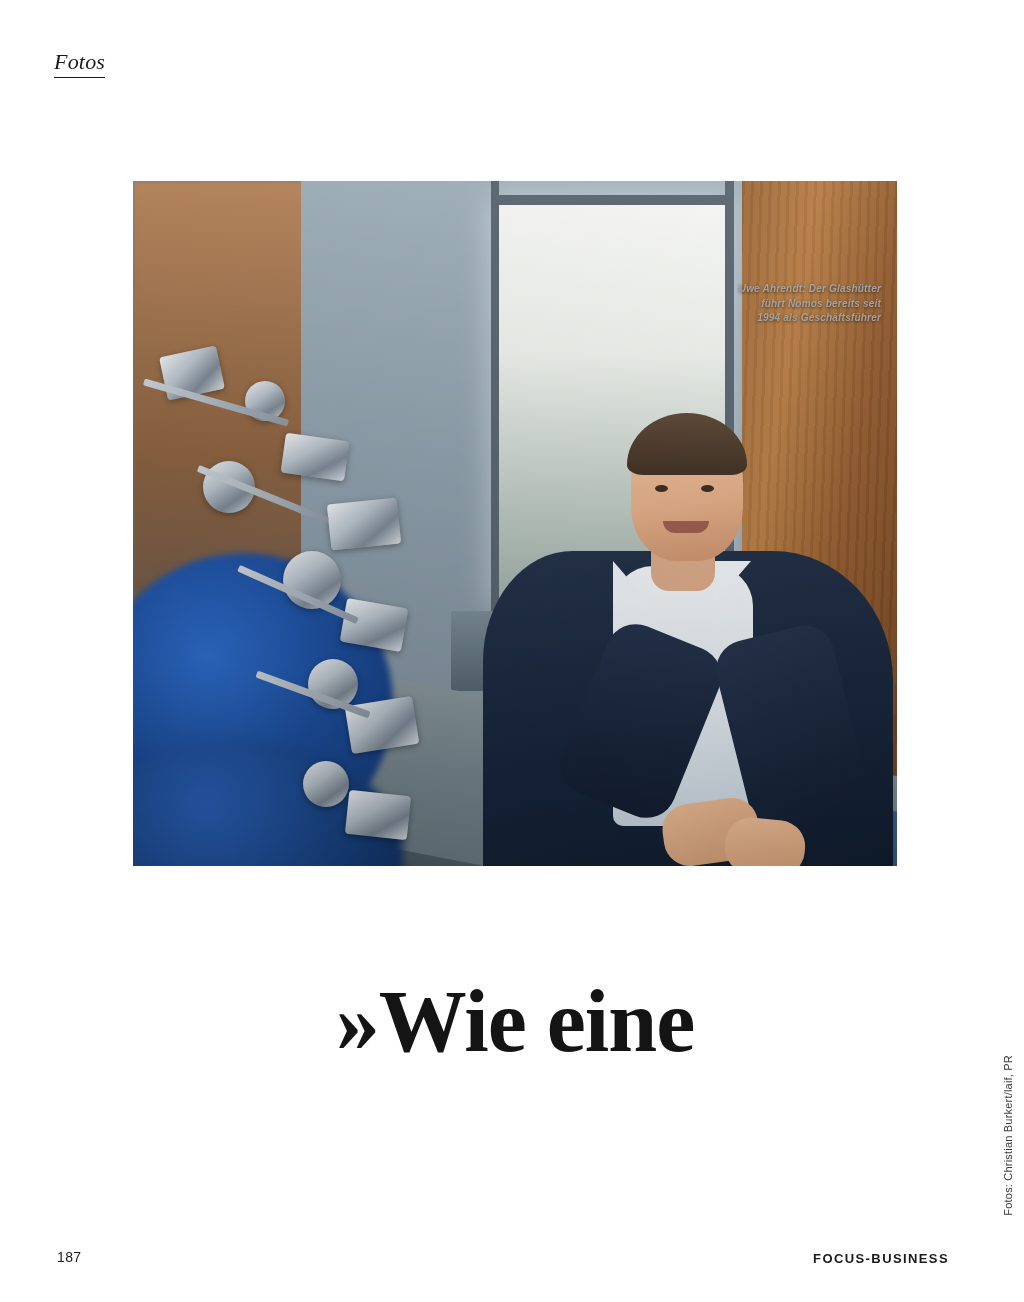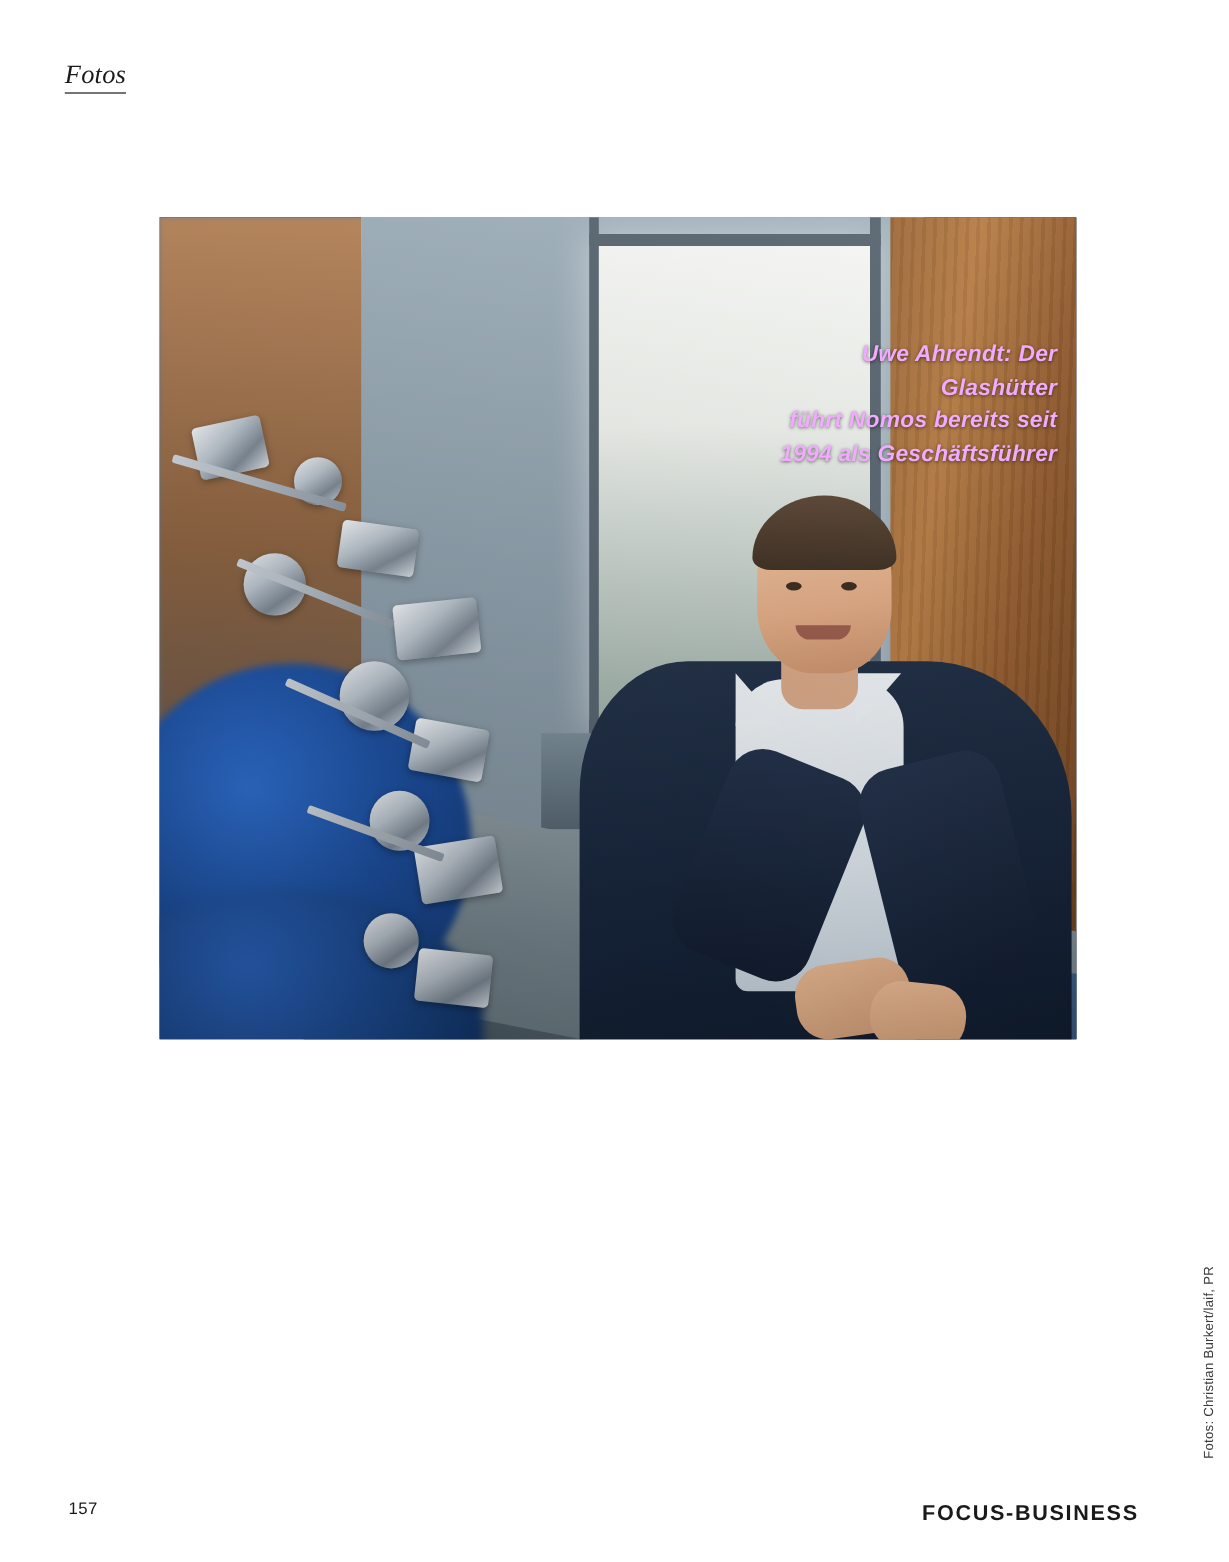--- a/index.html
+++ b/index.html
@@ -277,25 +277,25 @@
     pointer-events: none;
   }
 
   
   .photo-caption {
     position: absolute;
     right: 16px;
     top: 101px;
     width: 250px;
     text-align: right;
-    color: #f0abfc;
+    color: #a3a3a3;
     font-family: "Liberation Sans", sans-serif;
     font-style: italic;
     font-weight: bold;
-    font-size: 19px;
+    font-size: 10px;
     line-height: 1.45;
     letter-spacing: 0.2px;
     text-shadow: 0 1px 3px rgba(0,0,0,0.55);
   }
 
   
   .headline {
     position: absolute;
     left: 110px;
     top: 920px;
@@ -330,21 +330,21 @@
     left: 57px;
     top: 1249px;
     font-size: 14px;
     color: #1a1a1a;
     letter-spacing: 0.4px;
   }
   .footer-brand {
     position: absolute;
     right: 75px;
     top: 1251px;
-    font-size: 18px;
+    font-size: 13px;
     letter-spacing: 1.4px;
     color: #1a1a1a;
     font-weight: bold;
     padding-left: 36px;
   }
 </style>
 </head>
 <body>
 
 <div class="page">
@@ -411,20 +411,21 @@
     </div>
 
     <div class="photo-caption">
       <div>Uwe Ahrendt: Der Glashütter</div>
       <div>führt Nomos bereits seit</div>
       <div>1994 als Geschäftsführer</div>
     </div>
   </div>
 
   <h1 class="headline">
+    <span class="l1">»Wie eine</span>
   </h1>
 
   <div class="photo-credit">Fotos: Christian Burkert/laif, PR</div>
 
-  <div class="page-number">157</div>
+  <div class="page-number">187</div>
   <div class="footer-brand">FOCUS-BUSINESS</div>
 
 </div>
 
 </body></html>

